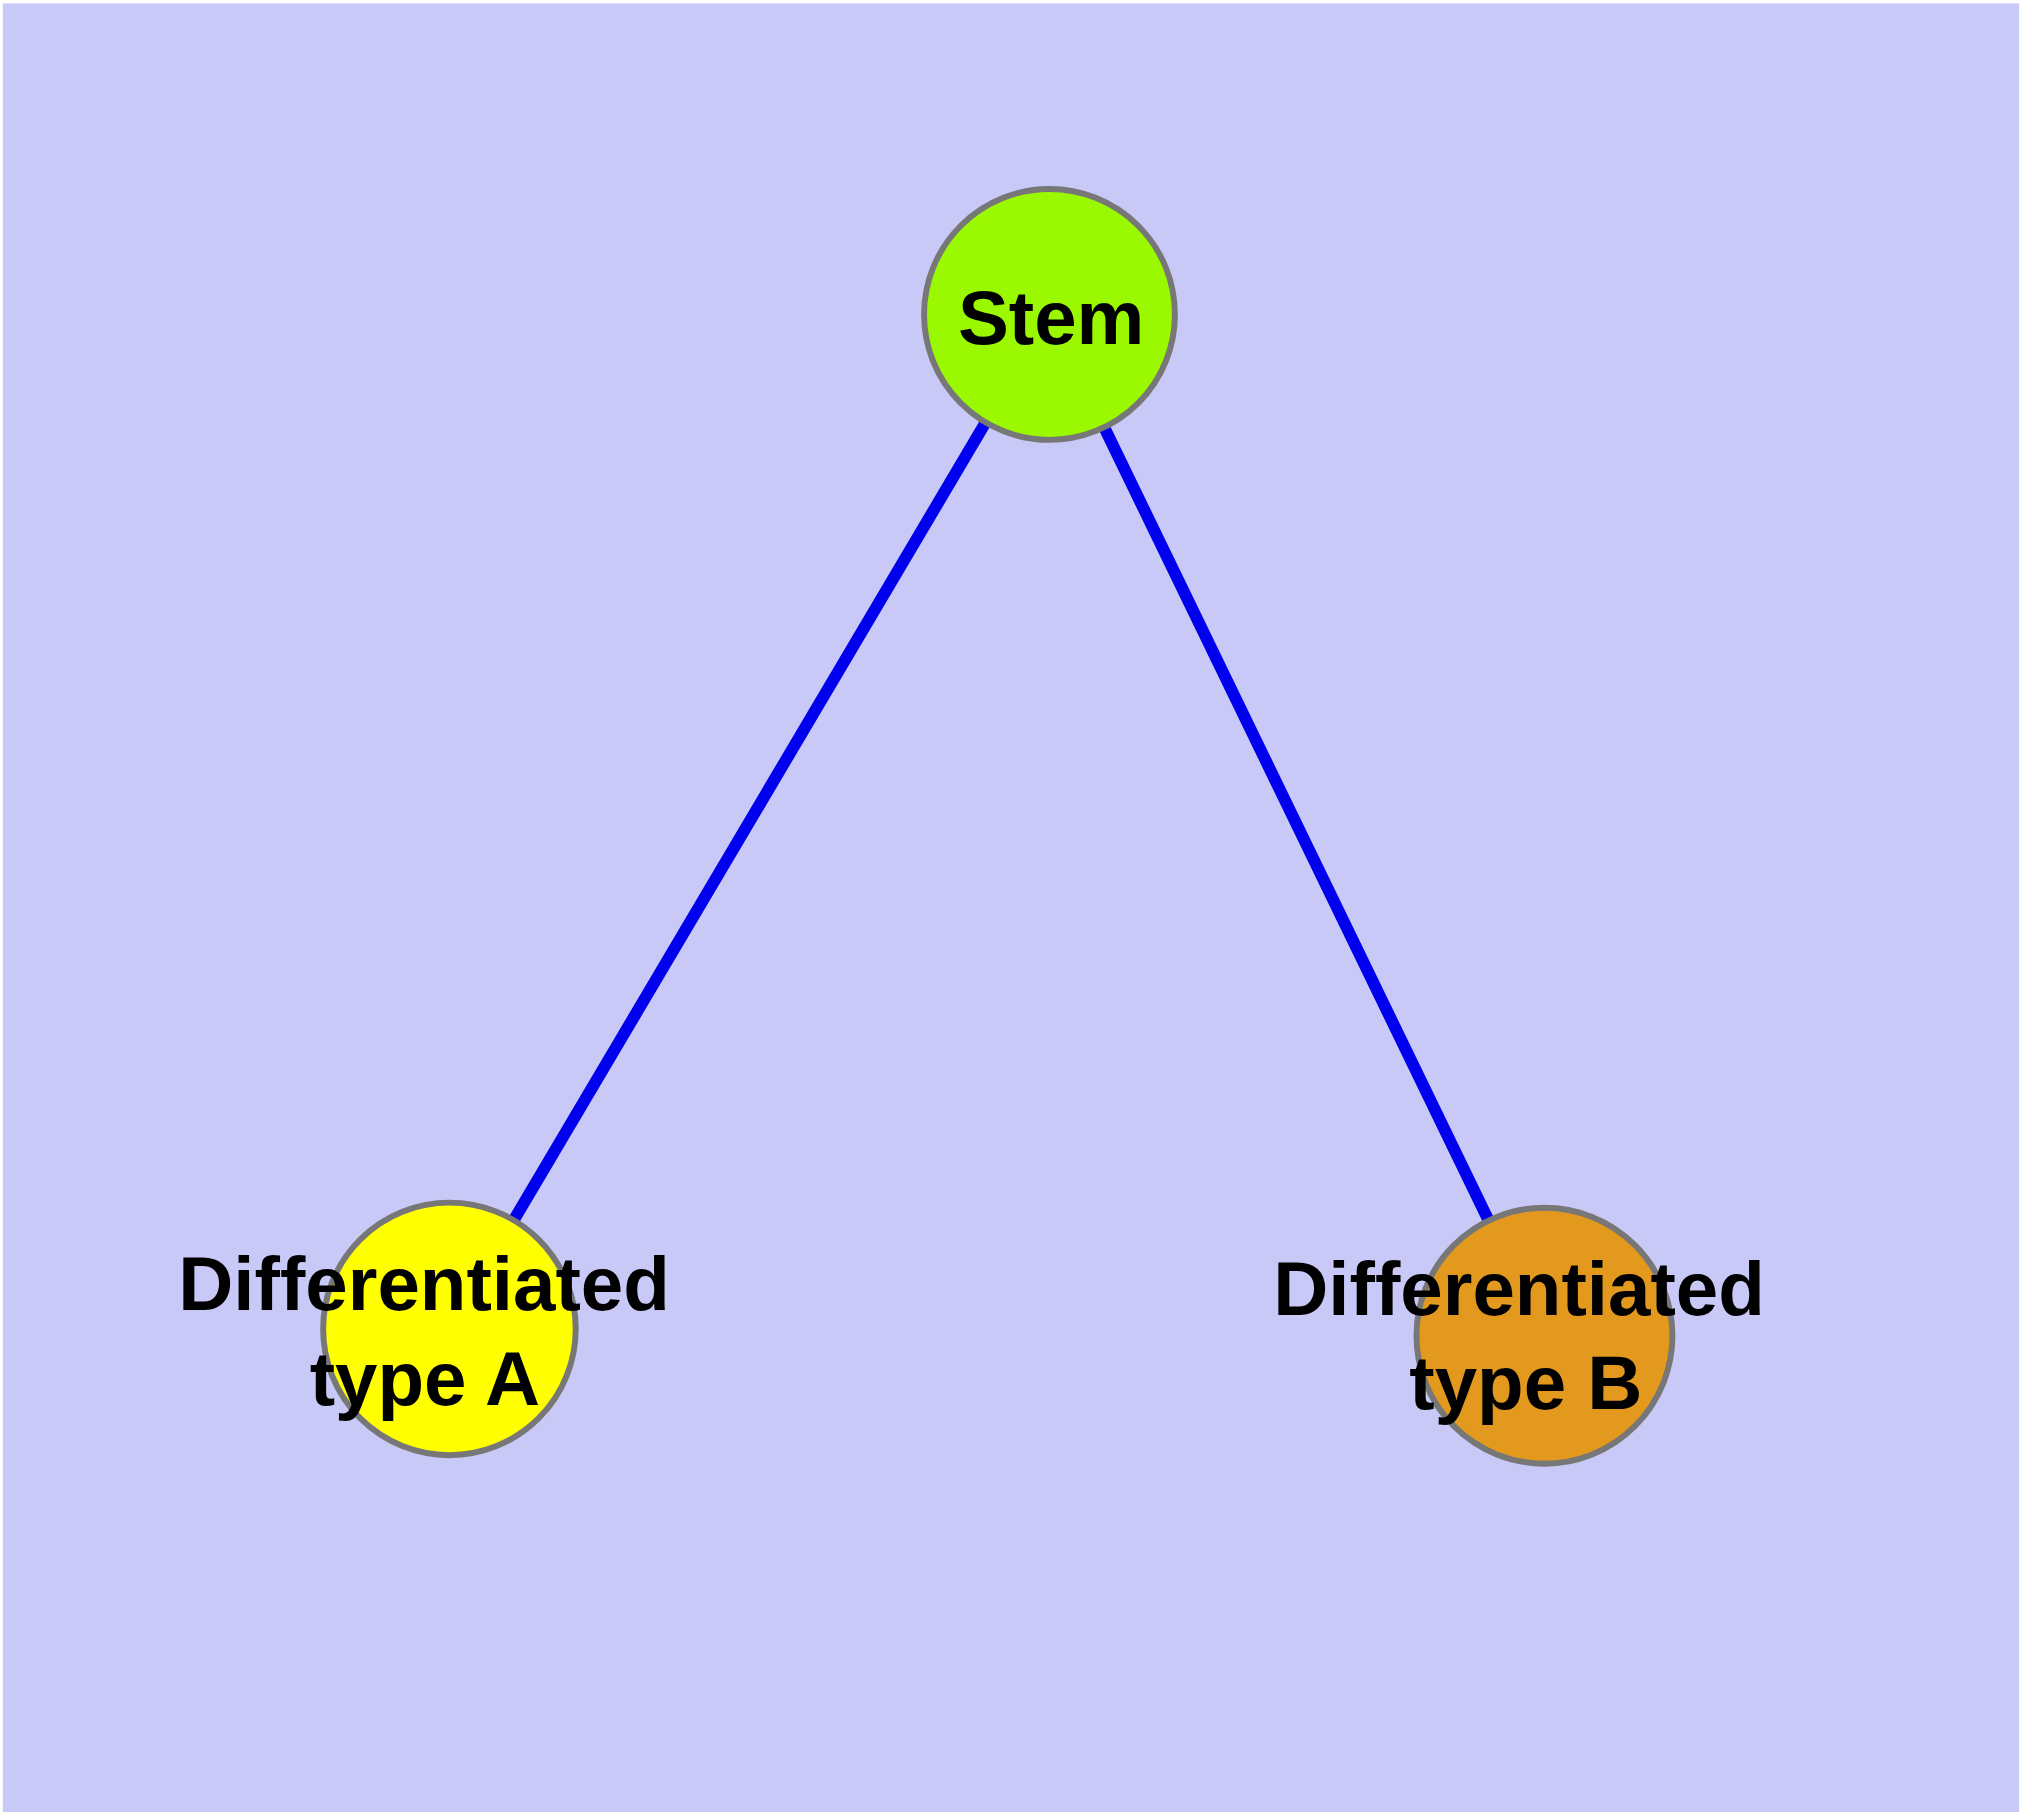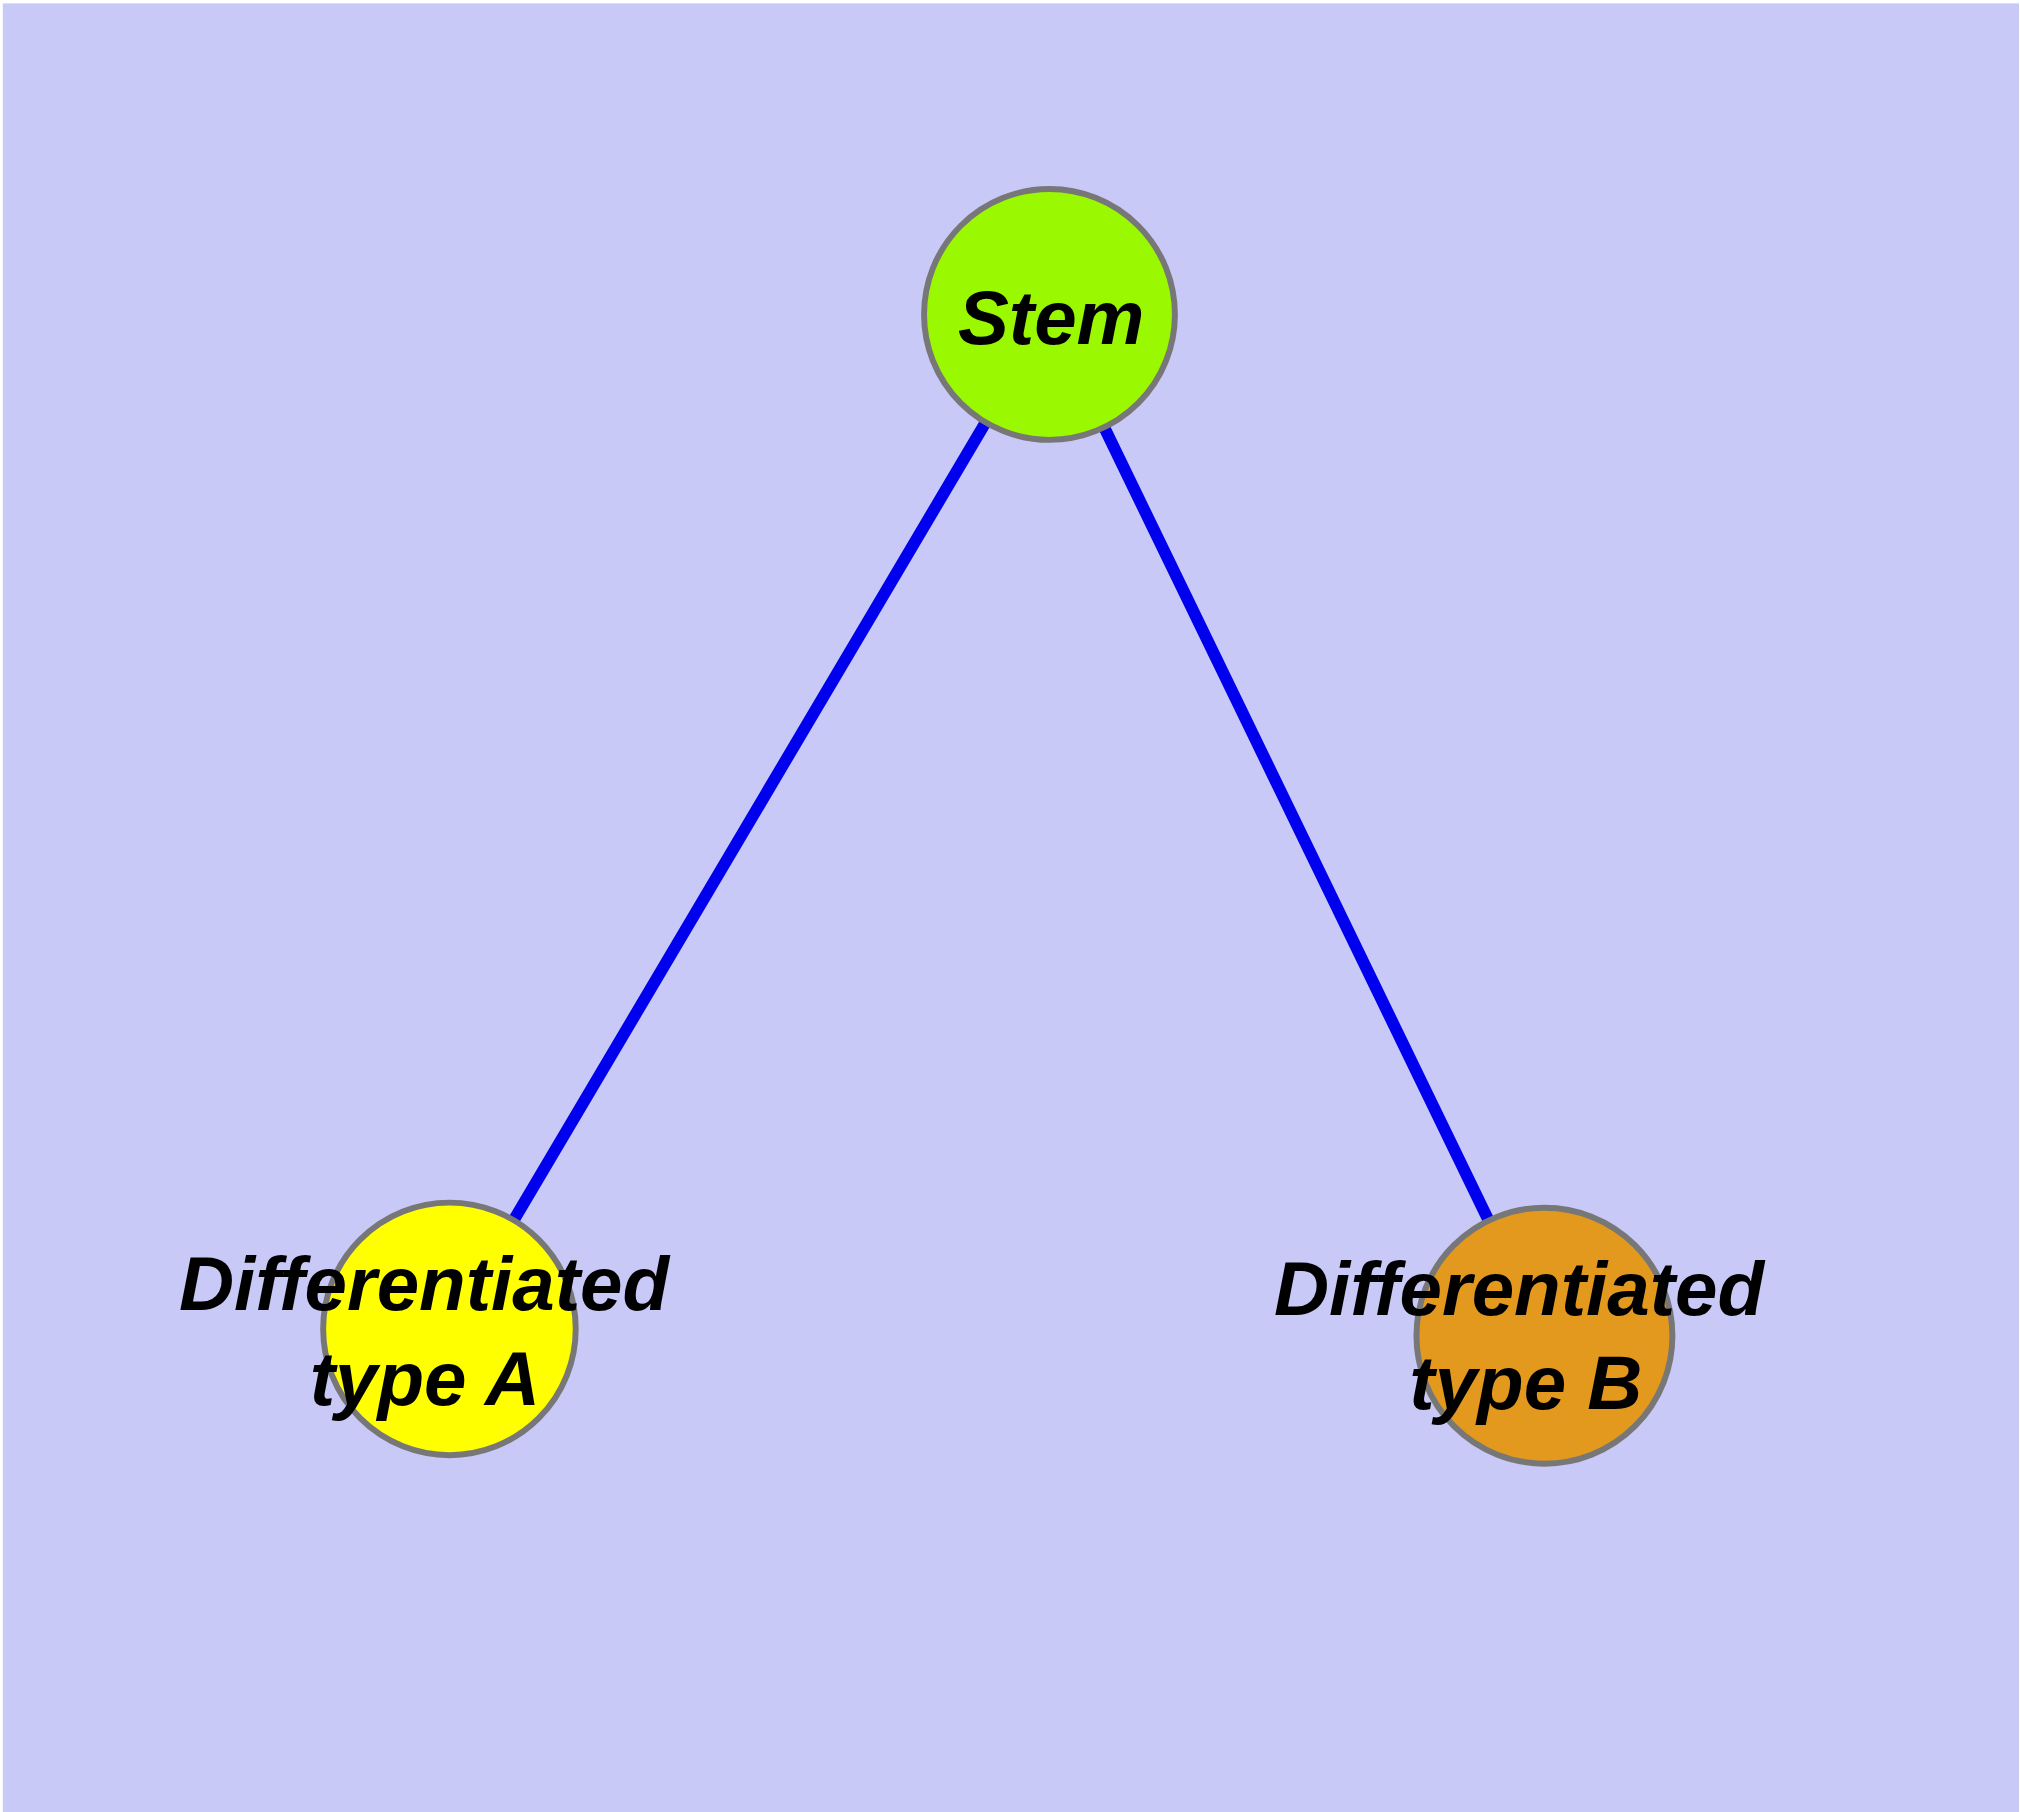--- a/index.html
+++ b/index.html
@@ -9,21 +9,20 @@
     height: 1812px;
     background: #ffffff;
     overflow: hidden;
     font-family: "Liberation Sans", "DejaVu Sans", sans-serif;
   }
   #stage {
     position: absolute;
     top: 0; left: 0;
     width: 2021px;
     height: 1812px;
-    font-style: italic;
   }
   svg { display: block; }
   .node-label {
     font-family: "Liberation Sans", "DejaVu Sans", sans-serif;
     font-weight: bold;
     font-size: 90px;
     fill: #000000;
   }
 </style>
 </head>

